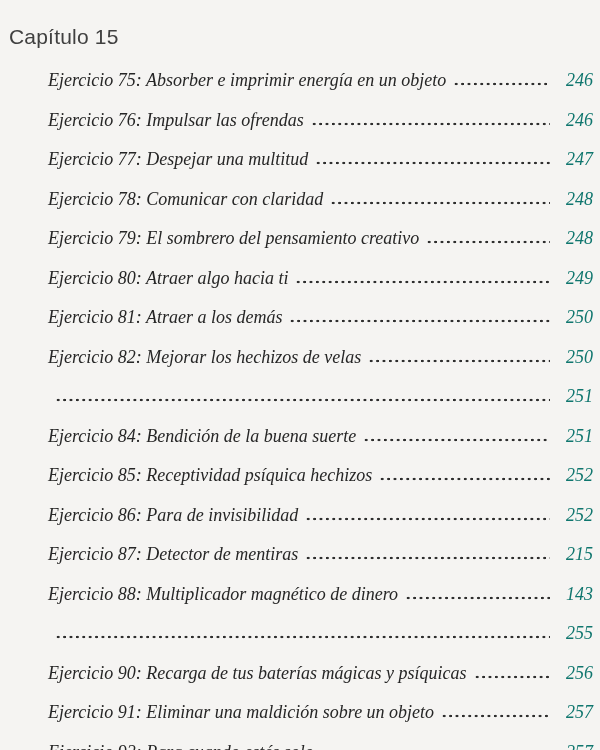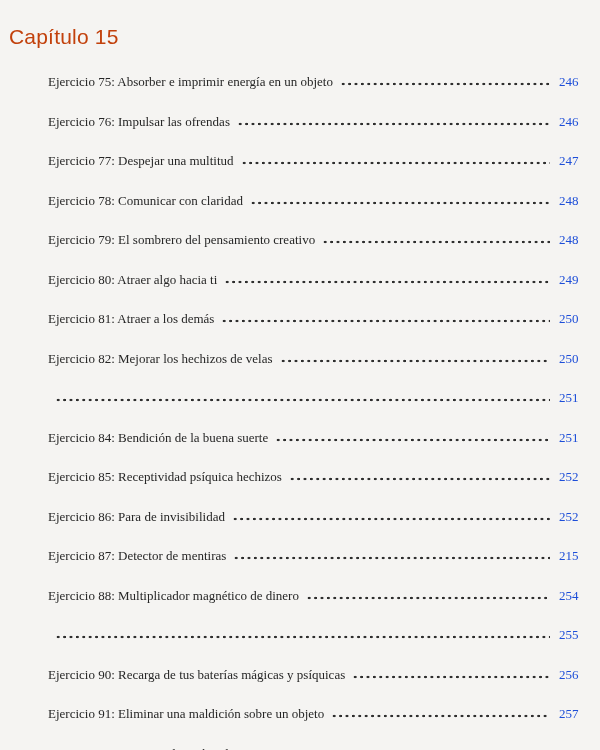--- a/index.html
+++ b/index.html
@@ -16,54 +16,56 @@
     color: #262626;
   }
   .chapter-heading {
     position: absolute;
     left: 9px;
     top: 24px;
     font-family: "Liberation Sans", sans-serif;
     font-size: 21px;
     line-height: 25px;
     font-weight: 400;
-    color: #c2410c;
+    color: #404040;
     letter-spacing: 0.2px;
   }
   #toc-list {
     position: absolute;
     left: 48px;
     top: 68px;
     width: 545px;
   }
   .toc-row {
     height: 39.5px;
     display: flex;
     align-items: baseline;
-    font-size: 13px;
+    font-size: 18px;
     line-height: 23px;
+    font-style: italic;
   }
   .toc-title {
     white-space: nowrap;
     color: #262626;
   }
   .toc-leader {
     flex: 1 1 auto;
     min-width: 12px;
     height: 18px;
     margin: 0 9px 0 7px;
     background-image: radial-gradient(circle, #2e2e2e 1.15px, rgba(0,0,0,0) 1.55px);
     background-size: 6.4px 4px;
     background-position: left bottom;
     background-repeat: repeat-x;
   }
   .toc-page-num {
     min-width: 34px;
+    text-align: right;
     white-space: nowrap;
-    color: #1d4ed8;
+    color: #0f766e;
   }
 </style>
 </head>
 <body>
 
 <div id="page">
   <div class="chapter-heading">Capítulo 15</div>
   <div id="toc-list">
   <div class="toc-row">
     <span class="toc-title">Ejercicio 75: Absorber e imprimir energía en un objeto</span>
@@ -138,21 +140,21 @@
 
   <div class="toc-row">
     <span class="toc-title">Ejercicio 87: Detector de mentiras</span>
     <span class="toc-leader"></span>
     <span class="toc-page-num">215</span>
   </div>
 
   <div class="toc-row">
     <span class="toc-title">Ejercicio 88: Multiplicador magnético de dinero</span>
     <span class="toc-leader"></span>
-    <span class="toc-page-num">254</span>
+    <span class="toc-page-num">143</span>
   </div>
 
   <div class="toc-row">
     <span class="toc-leader"></span>
     <span class="toc-page-num">255</span>
   </div>
 
   <div class="toc-row">
     <span class="toc-title">Ejercicio 90: Recarga de tus baterías mágicas y psíquicas</span>
     <span class="toc-leader"></span>

